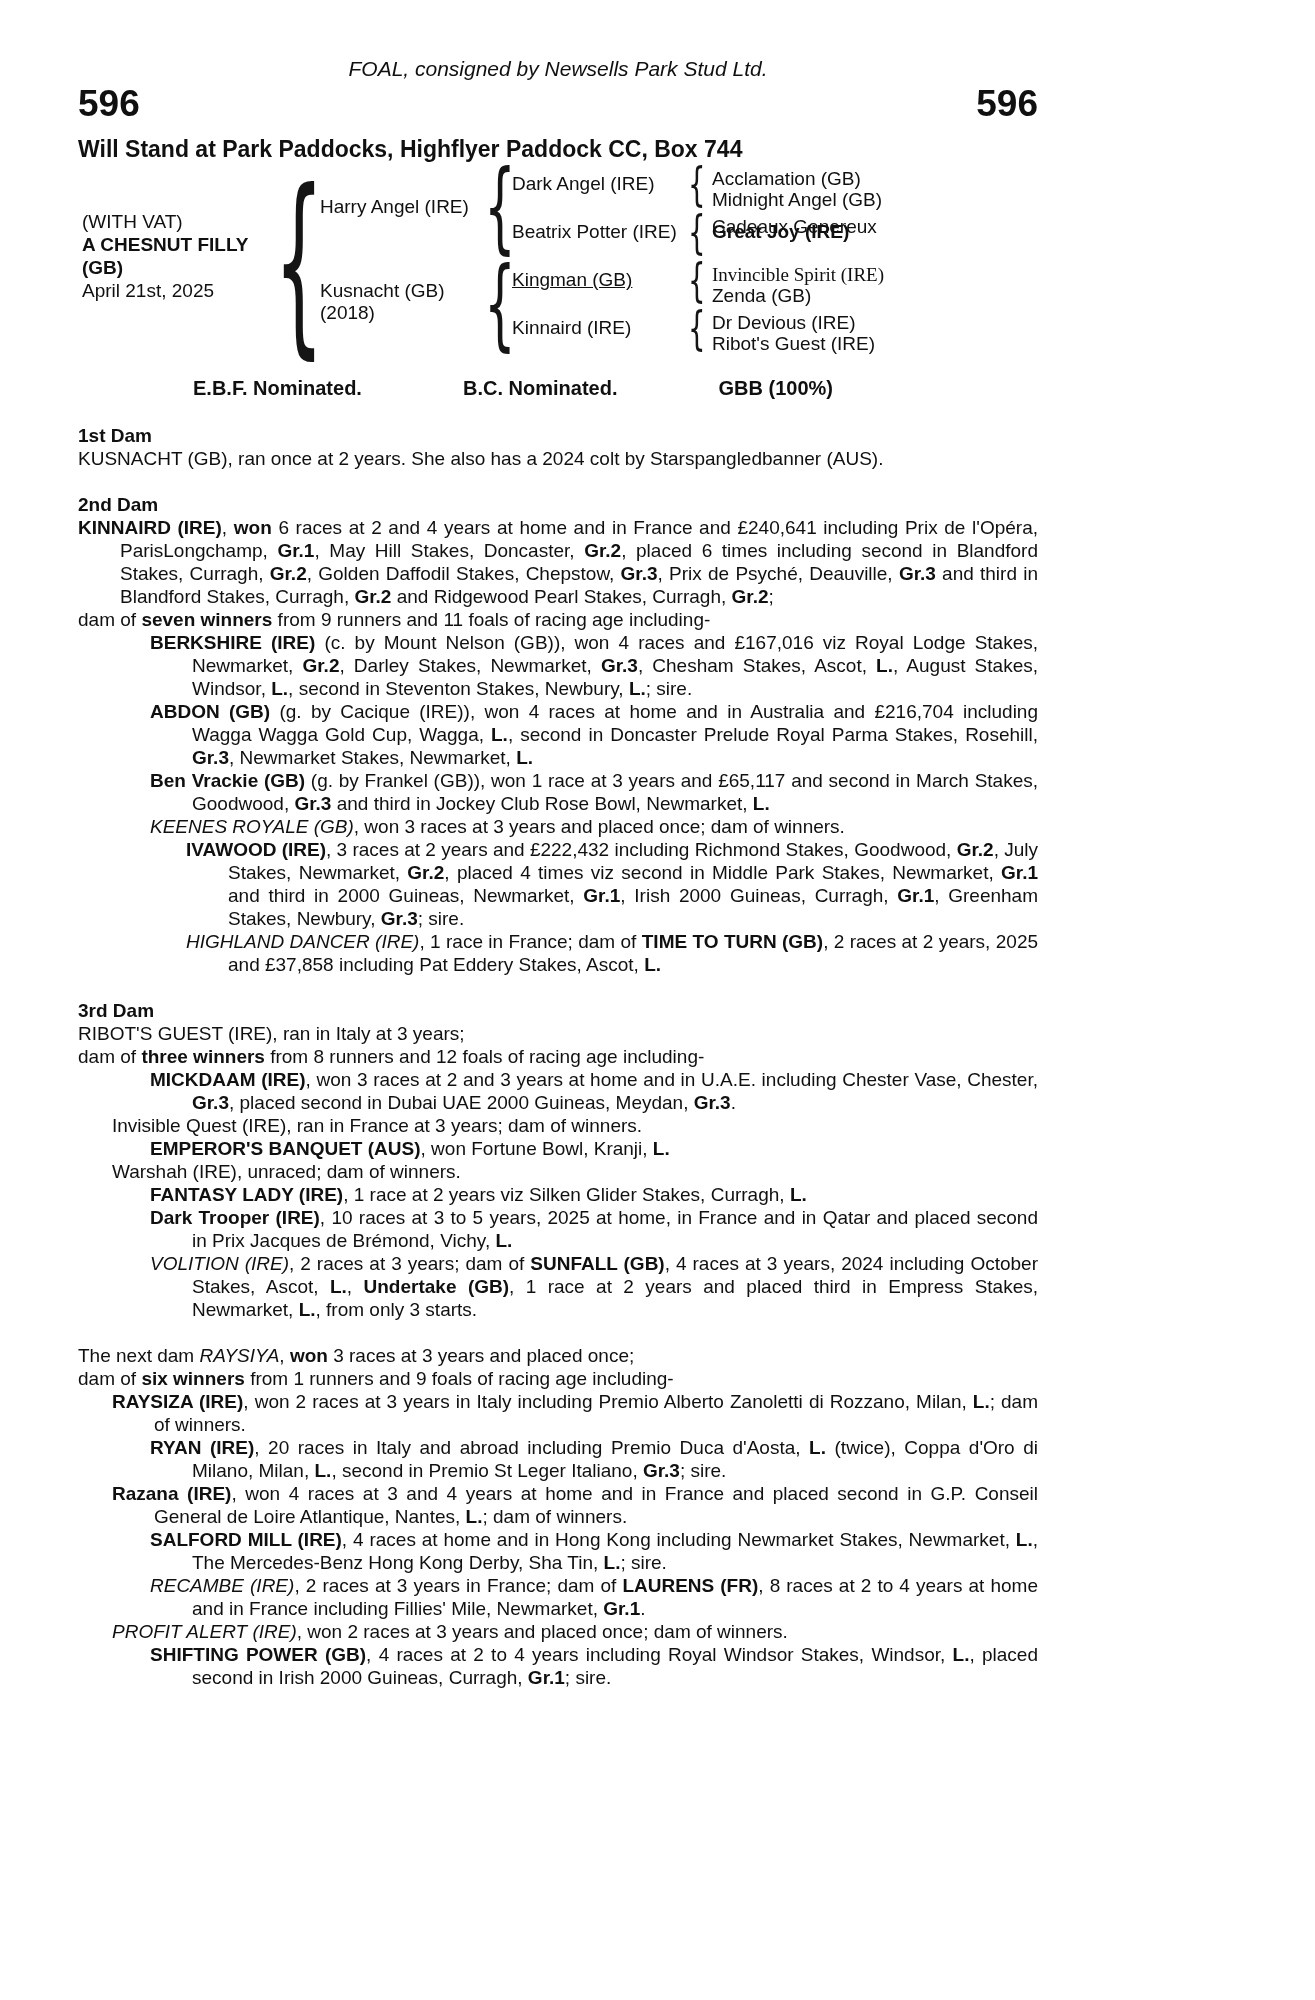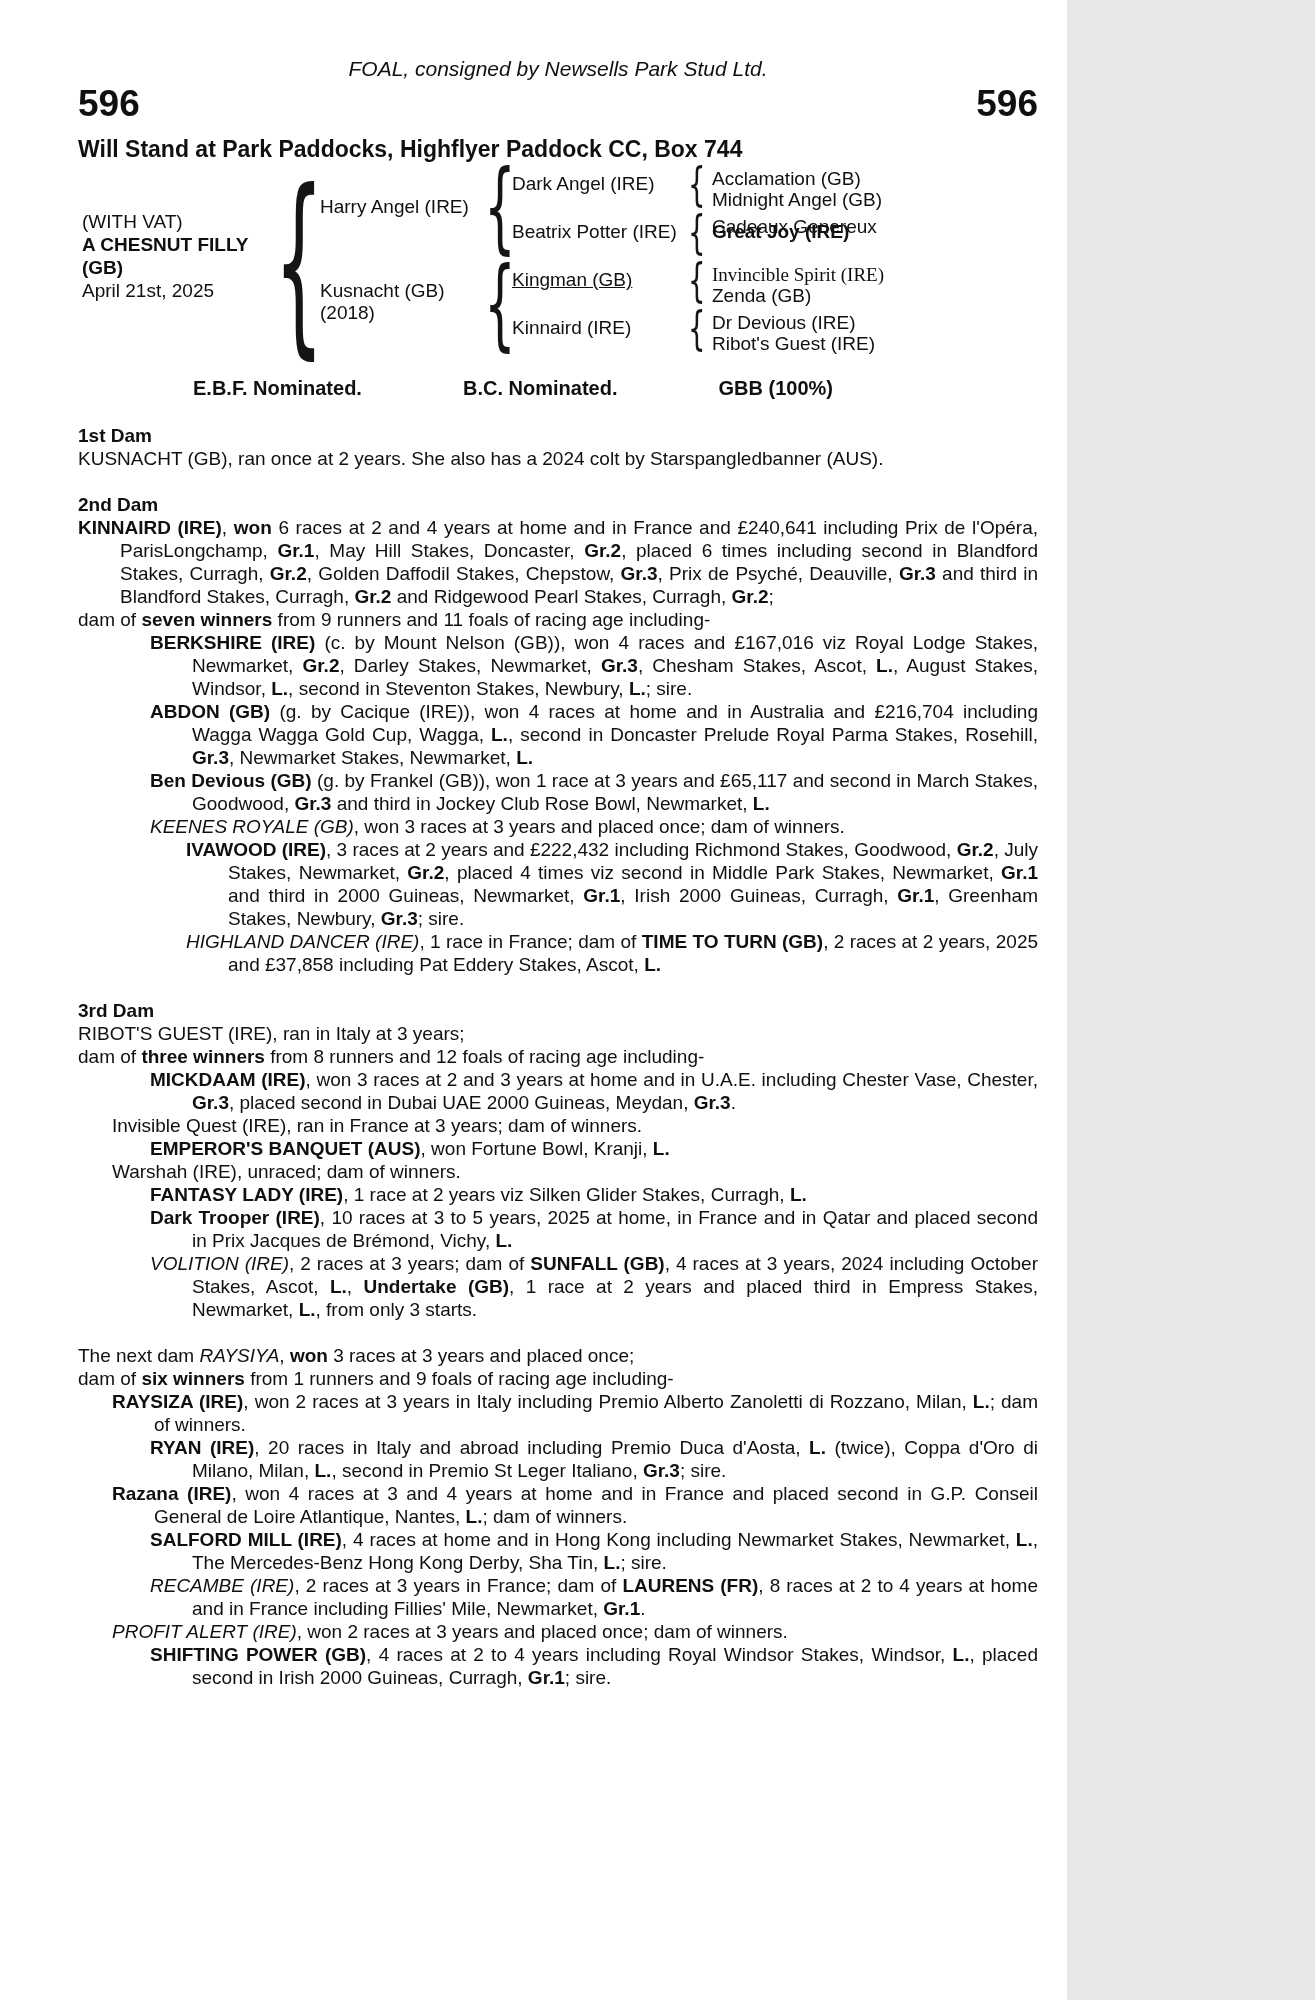--- a/index.html
+++ b/index.html
@@ -1,16 +1,16 @@
 <!DOCTYPE html>
 <html><head>
 <meta charset="utf-8">
 <style>
   html,body{margin:0;padding:0;background:#e8e8e8;}
-  .page{width:1067px;height:2000px;background:#ffffff;position:relative;
+  .page{width:1315px;height:2000px;background:#ffffff;position:relative;
         font-family:"Liberation Sans",sans-serif;color:#101010;overflow:hidden;}
   .content{position:absolute;left:78px;top:56px;width:960px;}
 
   .consignor{text-align:center;font-style:italic;font-size:21px;line-height:26px;}
   .lot-row{display:flex;justify-content:space-between;font-size:37px;font-weight:bold;
            line-height:40px;margin-top:2px;}
   .stand{font-size:23px;font-weight:bold;margin-top:12px;line-height:26px;}
 
   
   .ped{position:relative;height:196px;margin-top:6px;font-size:19px;}
@@ -111,21 +111,21 @@
         <div class="section">
           <div class="section-heading">1st Dam</div>
           <div class="para ind0"><span>KUSNACHT (GB), ran once at 2 years. She also has a 2024 colt by Starspangledbanner (AUS).</span></div>
         </div>
         <div class="section">
           <div class="section-heading">2nd Dam</div>
           <div class="para ind0"><span class="b">KINNAIRD (IRE)</span><span>, </span><span class="b">won</span><span> 6 races at 2 and 4 years at home and in France and £240,641 including Prix de l'Opéra, ParisLongchamp, </span><span class="b">Gr.1</span><span>, May Hill Stakes, Doncaster, </span><span class="b">Gr.2</span><span>, placed 6 times including second in Blandford Stakes, Curragh, </span><span class="b">Gr.2</span><span>, Golden Daffodil Stakes, Chepstow, </span><span class="b">Gr.3</span><span>, Prix de Psyché, Deauville, </span><span class="b">Gr.3</span><span> and third in Blandford Stakes, Curragh, </span><span class="b">Gr.2</span><span> and Ridgewood Pearl Stakes, Curragh, </span><span class="b">Gr.2</span><span>;</span></div>
           <div class="para ind0"><span>dam of </span><span class="b">seven winners</span><span> from 9 runners and 11 foals of racing age including-</span></div>
           <div class="para ind2"><span class="b">BERKSHIRE (IRE)</span><span> (c. by Mount Nelson (GB)), won 4 races and £167,016 viz Royal Lodge Stakes, Newmarket, </span><span class="b">Gr.2</span><span>, Darley Stakes, Newmarket, </span><span class="b">Gr.3</span><span>, Chesham Stakes, Ascot, </span><span class="b">L.</span><span>, August Stakes, Windsor, </span><span class="b">L.</span><span>, second in Steventon Stakes, Newbury, </span><span class="b">L.</span><span>; sire.</span></div>
           <div class="para ind2"><span class="b">ABDON (GB)</span><span> (g. by Cacique (IRE)), won 4 races at home and in Australia and £216,704 including Wagga Wagga Gold Cup, Wagga, </span><span class="b">L.</span><span>, second in Doncaster Prelude Royal Parma Stakes, Rosehill, </span><span class="b">Gr.3</span><span>, Newmarket Stakes, Newmarket, </span><span class="b">L.</span></div>
-          <div class="para ind2"><span class="b">Ben Devious (GB)</span><span> (g. by Frankel (GB)), won 1 race at 3 years and £65,117 and second in March Stakes, Goodwood, </span><span class="b">Gr.3</span><span> and third in Jockey Club Rose Bowl, Newmarket, </span><span class="b">L.</span></div>
+          <div class="para ind2"><span class="b">Ben Vrackie (GB)</span><span> (g. by Frankel (GB)), won 1 race at 3 years and £65,117 and second in March Stakes, Goodwood, </span><span class="b">Gr.3</span><span> and third in Jockey Club Rose Bowl, Newmarket, </span><span class="b">L.</span></div>
           <div class="para ind2"><span class="i">KEENES ROYALE (GB)</span><span>, won 3 races at 3 years and placed once; dam of winners.</span></div>
           <div class="para ind3"><span class="b">IVAWOOD (IRE)</span><span>, 3 races at 2 years and £222,432 including Richmond Stakes, Goodwood, </span><span class="b">Gr.2</span><span>, July Stakes, Newmarket, </span><span class="b">Gr.2</span><span>, placed 4 times viz second in Middle Park Stakes, Newmarket, </span><span class="b">Gr.1</span><span> and third in 2000 Guineas, Newmarket, </span><span class="b">Gr.1</span><span>, Irish 2000 Guineas, Curragh, </span><span class="b">Gr.1</span><span>, Greenham Stakes, Newbury, </span><span class="b">Gr.3</span><span>; sire.</span></div>
           <div class="para ind3"><span class="i">HIGHLAND DANCER (IRE)</span><span>, 1 race in France; dam of </span><span class="b">TIME TO TURN (GB)</span><span>, 2 races at 2 years, 2025 and £37,858 including Pat Eddery Stakes, Ascot, </span><span class="b">L.</span></div>
         </div>
         <div class="section">
           <div class="section-heading">3rd Dam</div>
           <div class="para ind0"><span>RIBOT'S GUEST (IRE), ran in Italy at 3 years;</span></div>
           <div class="para ind0"><span>dam of </span><span class="b">three winners</span><span> from 8 runners and 12 foals of racing age including-</span></div>
           <div class="para ind2"><span class="b">MICKDAAM (IRE)</span><span>, won 3 races at 2 and 3 years at home and in U.A.E. including Chester Vase, Chester, </span><span class="b">Gr.3</span><span>, placed second in Dubai UAE 2000 Guineas, Meydan, </span><span class="b">Gr.3</span><span>.</span></div>
           <div class="para ind1"><span>Invisible Quest (IRE), ran in France at 3 years; dam of winners.</span></div>

